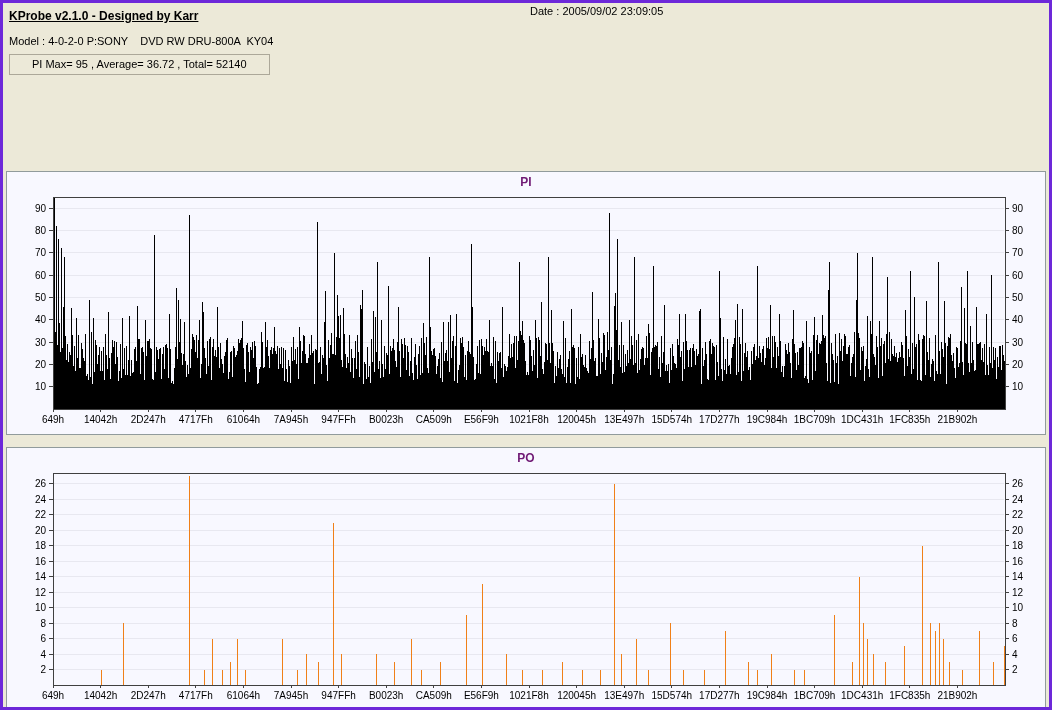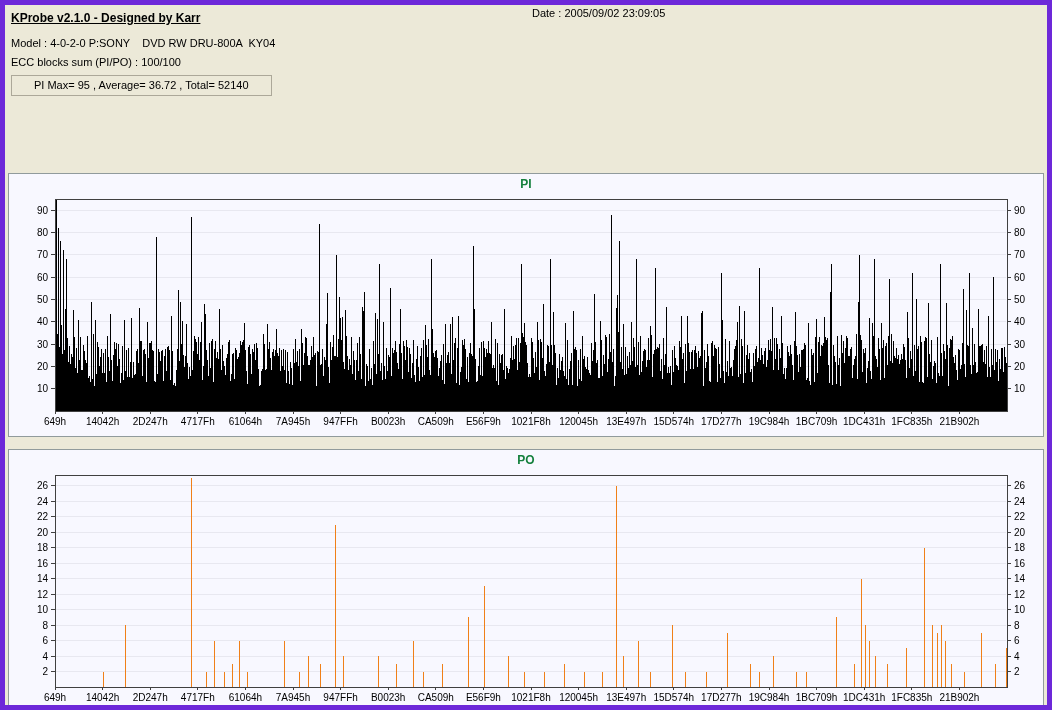--- a/index.html
+++ b/index.html
@@ -1,20 +1,20 @@
 <!DOCTYPE html>
 <html><head>
 <meta charset="utf-8">
 <style>
   * { margin:0; padding:0; box-sizing:border-box; }
   body { background:#d4d0c8; font-family:"Liberation Sans", sans-serif; }
   .window {
     width:1052px; height:710px;
     background:#ECE9D8;
-    border:5px solid #6d28d9;
+    border:3px solid #6d28d9;
     position:relative;
     overflow:hidden;
   }
   .header { position:relative; height:166px; padding:6px 6px 0 6px; }
   .app-title {
     font-size:12px; font-weight:bold; text-decoration:underline;
     color:#000; margin-bottom:9px;
   }
   .date-label {
     position:absolute; left:527px; top:2px;
@@ -34,35 +34,34 @@
   .chart-panel {
     margin:0 3px 12px 3px;
     height:264px;
     background:#F8F8FF;
     border:1px solid #919B9C;
     position:relative;
   }
   .chart-panel.first { margin-top:2px; }
   .chart-title {
     text-align:center; font-size:12px; font-weight:bold;
-    color:#15803d; padding-top:3px; height:19px;
+    color:#701a75; padding-top:3px; height:19px;
   }
   svg { display:block; }
   svg text { font-family:"Liberation Sans", sans-serif; font-size:10px; fill:#000; }
 </style>
 </head>
 <body>
 
 <div class="window">
 
   <div class="header">
     <div class="app-title">KProbe v2.1.0 - Designed by Karr</div>
     <div class="date-label">Date : 2005/09/02 23:09:05</div>
     <div class="info-line">Model : 4-0-2-0 P:SONY    DVD RW DRU-800A  KY04</div>
-    <div class="info-line">ECC blocks sum (PI/PO) : 100/100</div>
     <div class="summary-box">
       <div class="info-line">PI Max= 95 , Average= 36.72 , Total= 52140</div>
     </div>
   </div>
 
   <div class="chart-panel first">
     <div class="chart-title">PI</div>
     <svg id="chart-pi" width="1044" height="240">
         <rect x="46" y="6" width="952" height="212" fill="#F8F8FF"></rect>
         <line x1="47" x2="997" y1="195.68421052631578" y2="195.68421052631578" stroke="#E8E8F0" stroke-width="1" shape-rendering="crispEdges"></line>

